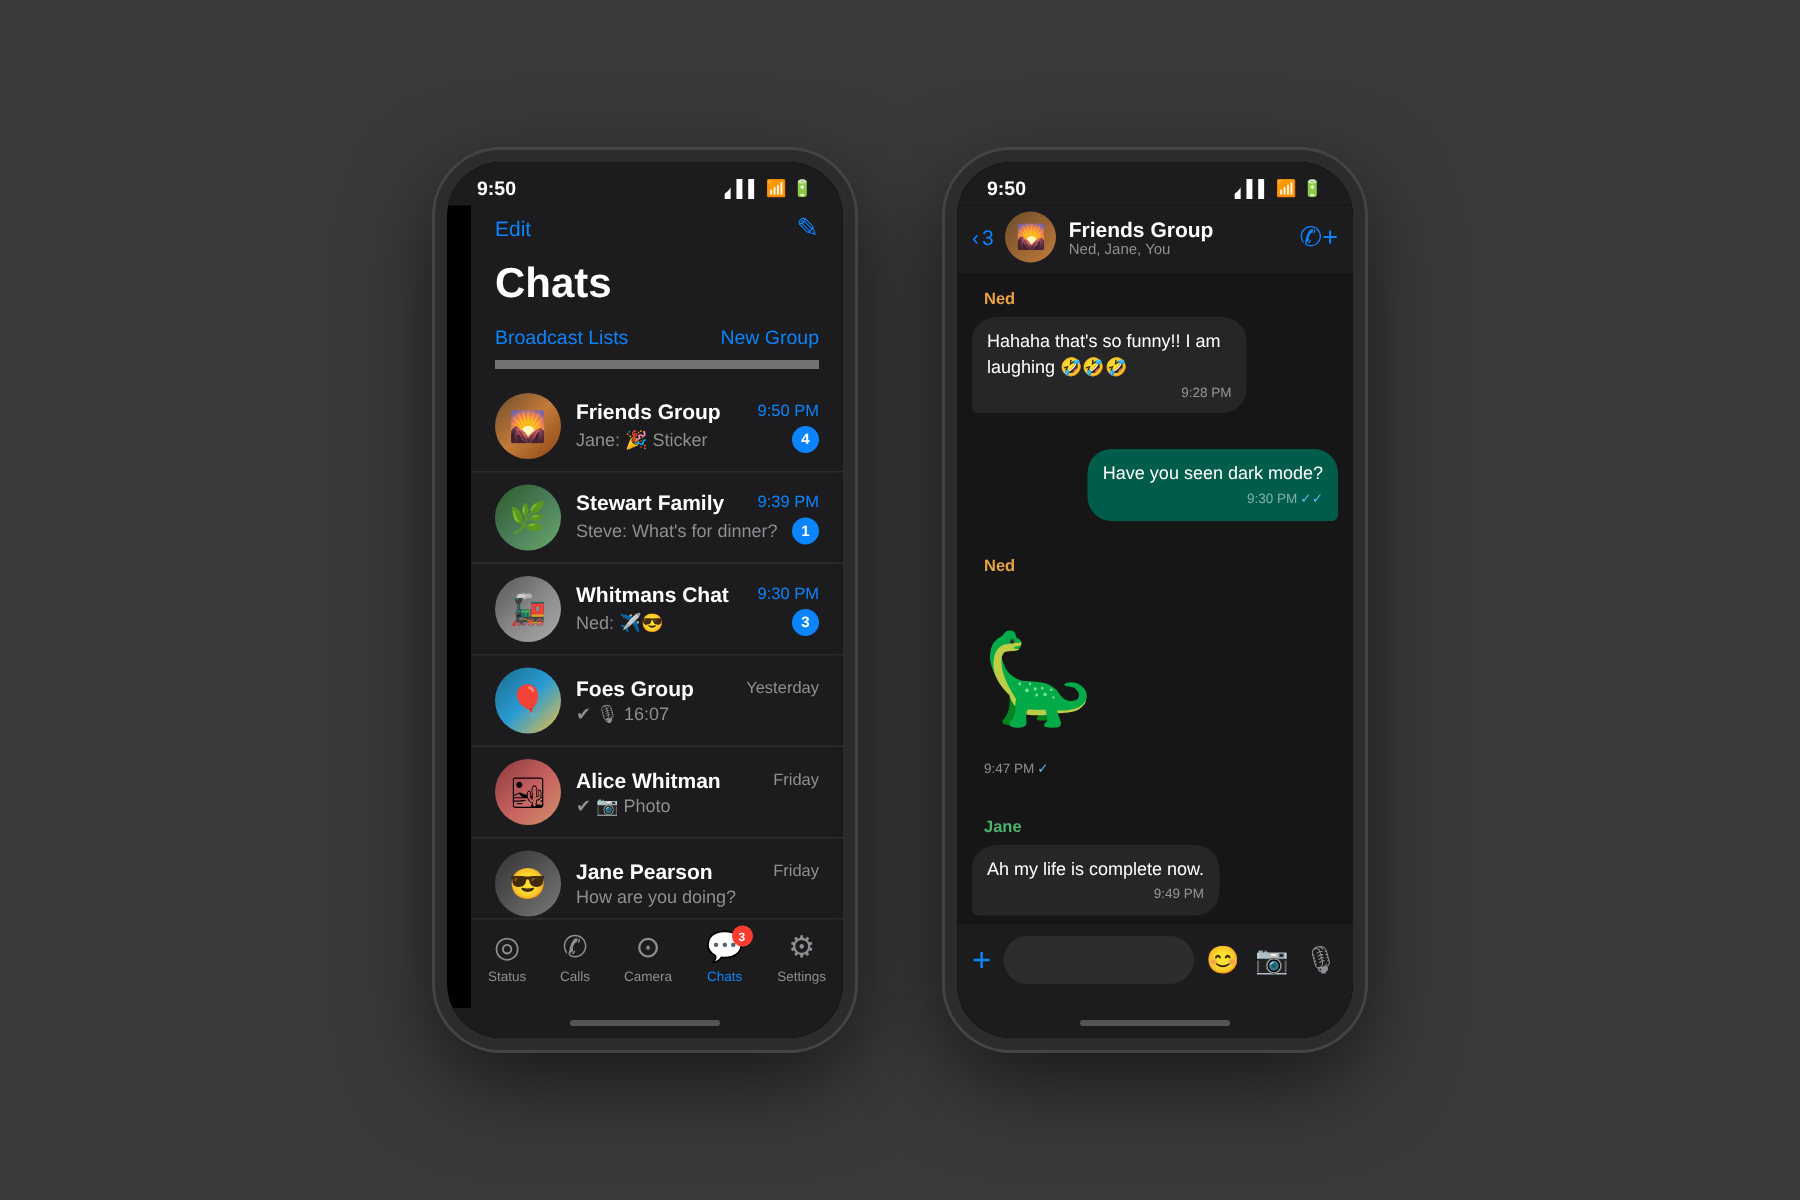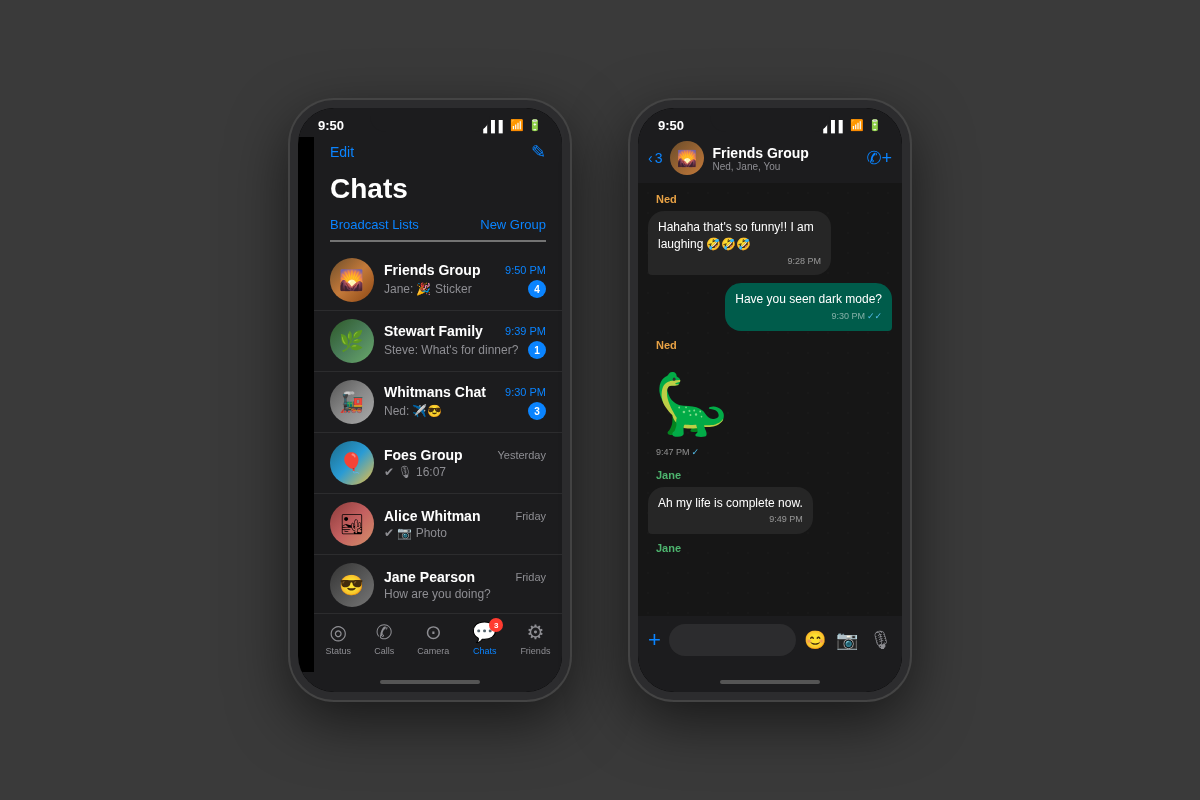--- a/index.html
+++ b/index.html
@@ -101,21 +101,21 @@
       font-weight: 700;
       color: #fff;
       padding: 2px 0 8px;
     }
 
     .broadcast-row {
       display: flex;
       justify-content: space-between;
       align-items: center;
       padding: 4px 0 8px;
-      border-bottom: 2px solid #737373;
+      border-bottom: 6px solid #737373;
     }
     .broadcast-label { color: #0a84ff; font-size: 13px; }
     .new-group-label { color: #0a84ff; font-size: 13px; }
 
     .chat-list {
       flex: 1;
       overflow-y: auto;
       background: #1c1c1e;
     }
 
@@ -333,21 +333,21 @@
     .chat-header-sub { font-size: 10px; color: #8e8e93; }
 
     .chat-header-action { color: #0a84ff; font-size: 18px; cursor: pointer; }
 
     .messages-area {
       flex: 1;
       overflow-y: auto;
       padding: 10px 10px;
       display: flex;
       flex-direction: column;
-      gap: 8px;
+      gap: 24px;
       position: relative;
       z-index: 1;
     }
 
     .msg-group { display: flex; flex-direction: column; gap: 4px; }
 
     .sender-label {
       font-size: 11px;
       font-weight: 600;
       margin-bottom: 2px;
@@ -403,21 +403,21 @@
       display: flex;
       align-items: center;
       justify-content: center;
       font-size: 60px;
     }
 
     .sticker-time {
       font-size: 9px;
       color: rgba(255,255,255,0.5);
       text-align: left;
-      margin-top: 2px;
+      margin-top: 14px;
       padding-left: 4px;
       display: flex;
       align-items: center;
       gap: 2px;
     }
 
     
     .input-bar {
       background: #1c1c1e;
       display: flex;
@@ -577,21 +577,21 @@
           <span class="tab-icon">⊙</span>
           <span class="tab-label">Camera</span>
         </div>
         <div class="tab-item" style="position:relative">
           <span class="tab-icon active">💬</span>
           <span class="tab-badge">3</span>
           <span class="tab-label active">Chats</span>
         </div>
         <div class="tab-item">
           <span class="tab-icon">⚙</span>
-          <span class="tab-label">Friends</span>
+          <span class="tab-label">Settings</span>
         </div>
       </div>
     </div>
 
     <div class="home-indicator">
       <div class="home-bar"></div>
     </div>
   </div>
 </div>
 

